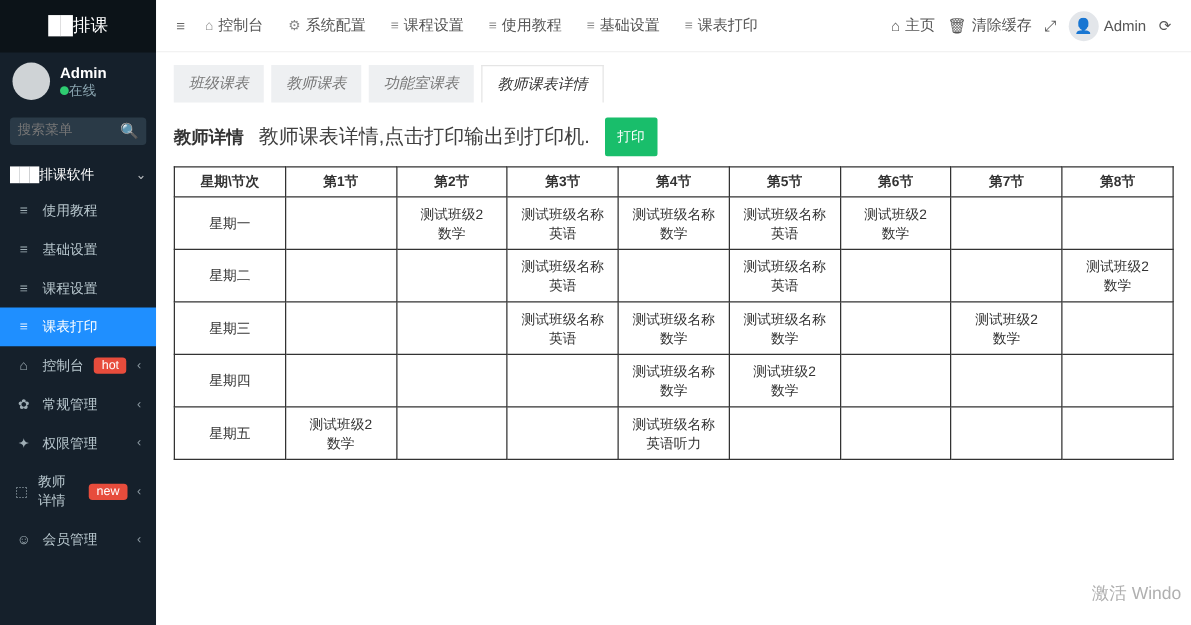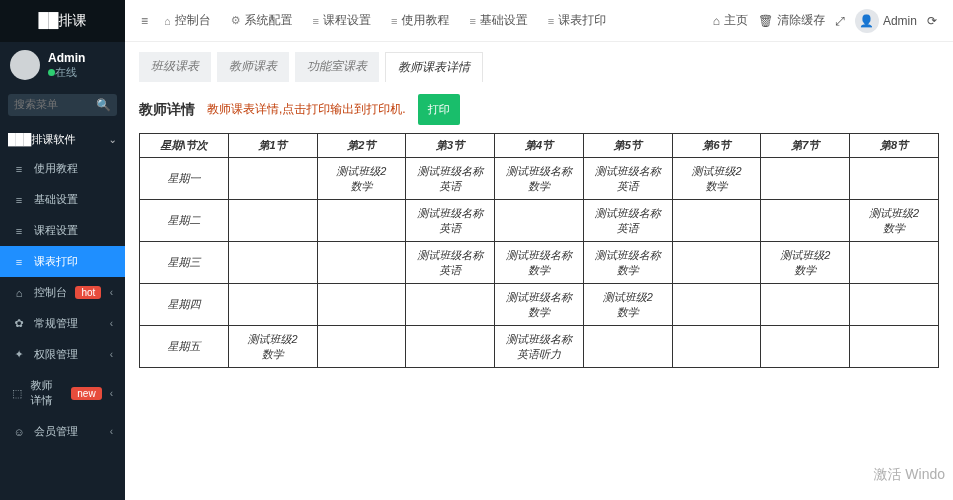--- a/index.html
+++ b/index.html
@@ -38,26 +38,26 @@
 .topbar-right .tr-item { display:flex; align-items:center; gap:4px; color:#555; cursor:pointer; }
 .tr-avatar { width:24px; height:24px; border-radius:50%; background:#e3e6ea; display:flex; align-items:center; justify-content:center; }
 
 .content { flex:1; overflow:auto; padding:10px 14px 30px; background:#fff; }
 .tabstrip { display:flex; gap:6px; margin-bottom:12px; }
 .tab { padding:6px 12px; background:#eef0f2; color:#777; font-size:12px; cursor:pointer;font-style:italic; }
 .tab.active { background:#fff; color:#333; border:1px solid #e5e5e5; border-bottom:none; }
 
 .section-head { display:flex; align-items:center; gap:12px; margin-bottom:8px; }
 .section-head h3 { font-size:14px; font-weight:700; }
-.section-head .hint { color:#c2410c; font-size:12px; }
+.section-head .hint { color:#404040; font-size:16px; }
 .btn-print { background:#19be6b; color:#fff; border:none; padding:8px 10px; border-radius:2px; font-size:11px; cursor:pointer; }
 
 .table-title { font-size:12px; font-weight:600; margin:6px 0; }
 
-table.schedule { width:100%; border-collapse:collapse; table-layout:fixed;font-style:italic; }
+table.schedule { width:100%; border-collapse:collapse; table-layout:fixed; }
 table.schedule th, table.schedule td { border:1px solid #333; text-align:center; font-size:11px; vertical-align:middle; padding:4px 2px; }
 table.schedule th { height:22px; font-weight:600; }
 table.schedule td { height:42px; }
 table.schedule td .cell-l1 { display:block; }
 table.schedule td .cell-l2 { display:block; }
 .activate { position:absolute; right:8px; bottom:16px; color:#b0b0b0; font-size:14px; pointer-events:none; }
 .activate small { display:block; font-size:10px; color:#c8c8c8; }
 </style>
 </head>
 <body>

